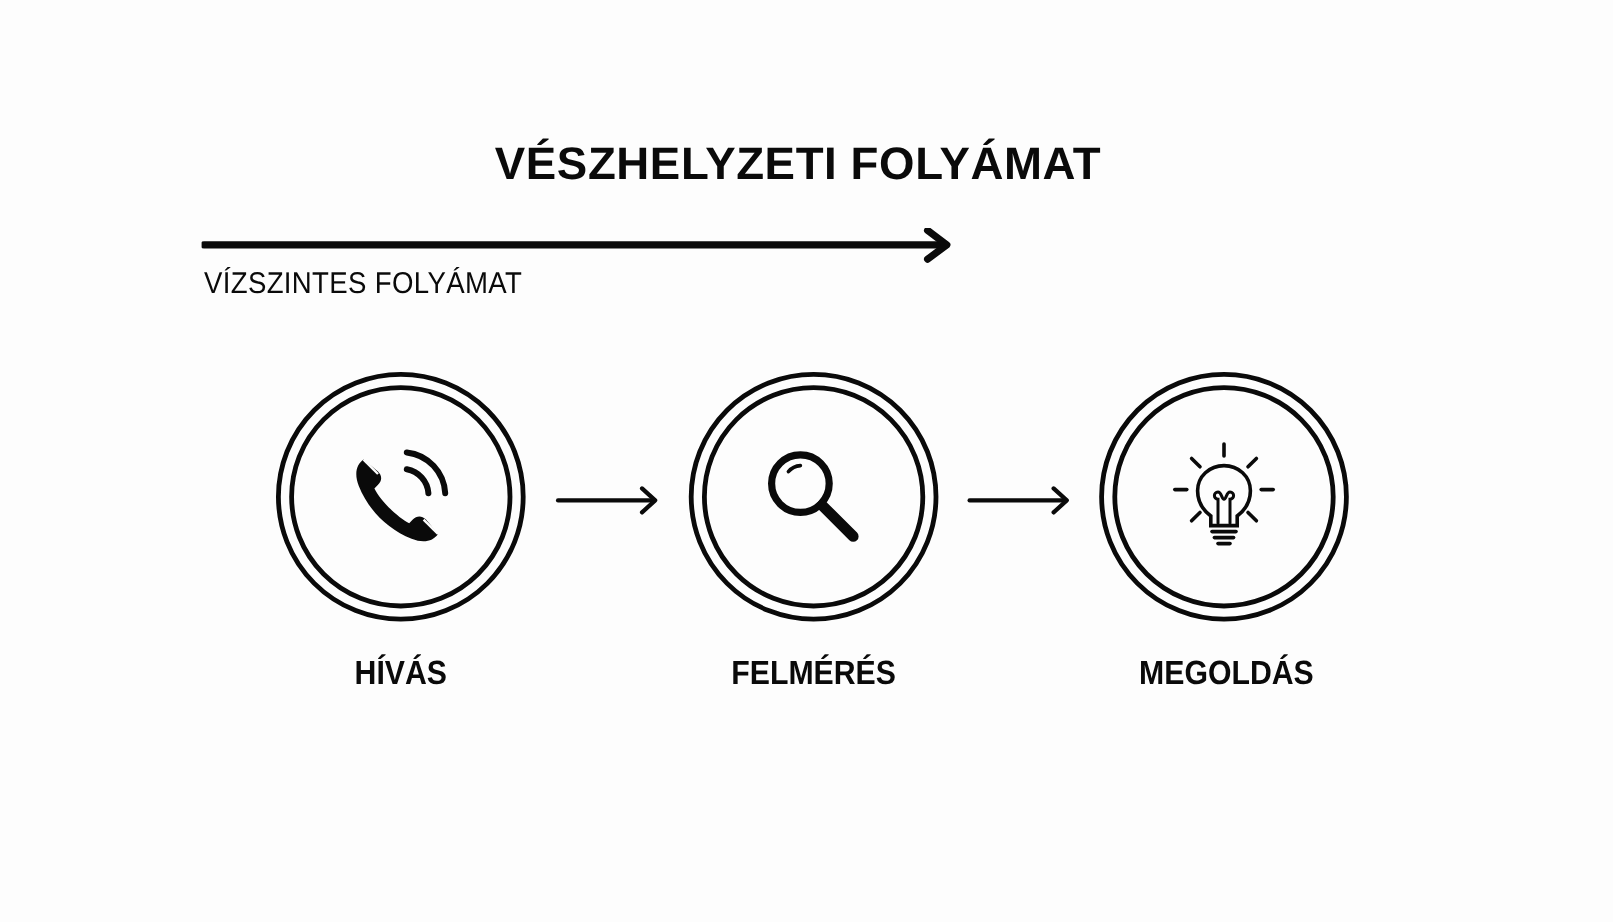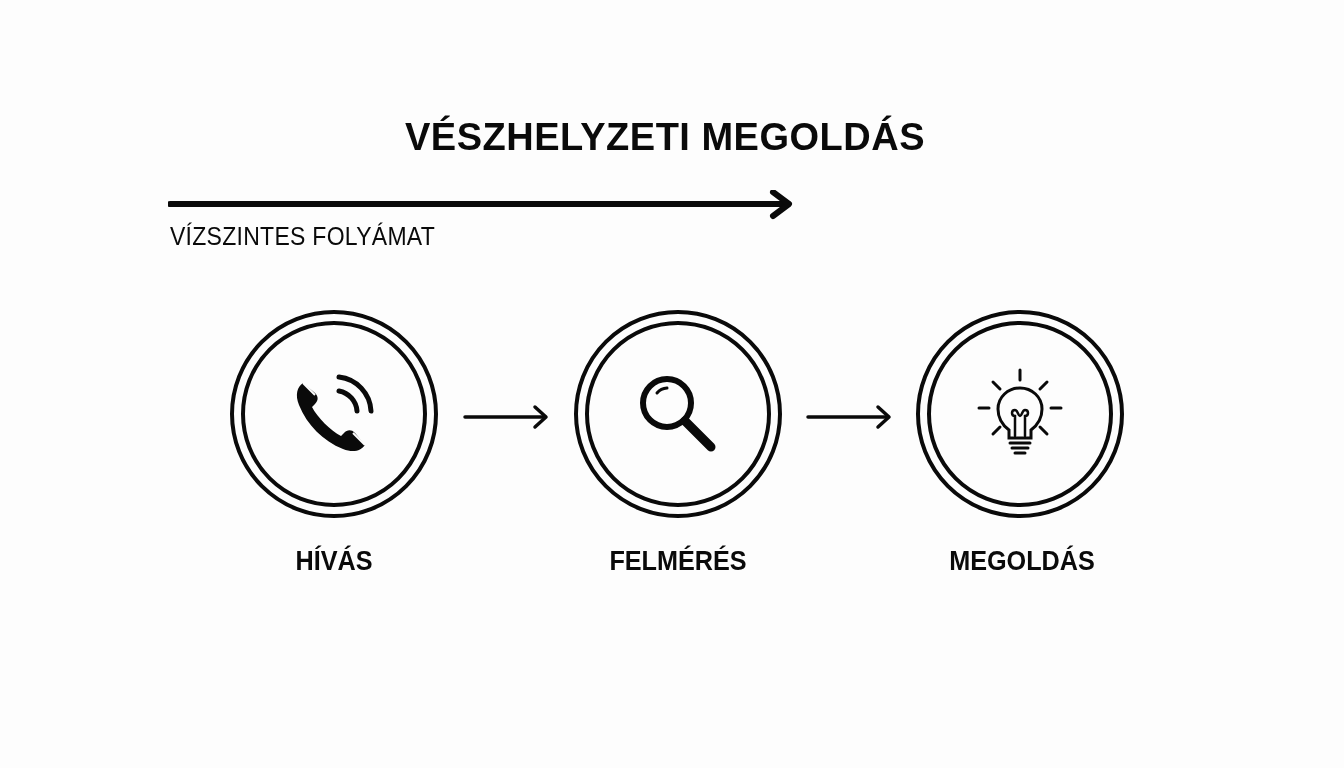--- a/index.html
+++ b/index.html
@@ -40,21 +40,21 @@
     text-align: center;
     font-weight: 700;
     font-size: 28px;
     transform: scaleX(0.9);
   }
   .connector { position: absolute; top: 402px; }
 </style>
 </head>
 <body>
 
-<div data-name="diagram-title" class="title">VÉSZHELYZETI MEGOLDÁS</div>
+<div data-name="diagram-title" class="title">VÉSZHELYZETI FOLYÁMAT</div>
 
 <svg class="main-arrow" data-name="main-flow-arrow" width="630" height="30" viewBox="0 0 630 30">
   <line x1="2" y1="14" x2="620" y2="14" stroke="#0a0a0a" stroke-width="6" stroke-linecap="round"></line>
   <polyline points="605,2 621,14 605,26" fill="none" stroke="#0a0a0a" stroke-width="6" stroke-linecap="round" stroke-linejoin="round"></polyline>
 </svg>
 
 <div data-name="diagram-subtitle" class="subtitle">VÍZSZINTES FOLYÁMAT</div>
 
 <div class="step" data-name="step-call" style="left:228px;">
   <svg class="ring" data-name="double-ring" width="212" height="212" viewBox="0 0 212 212">

